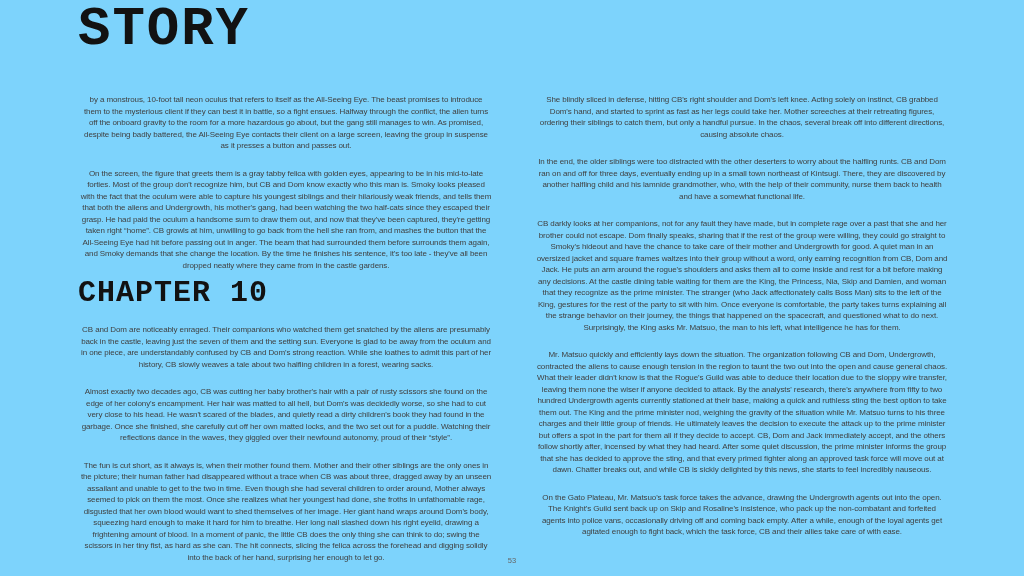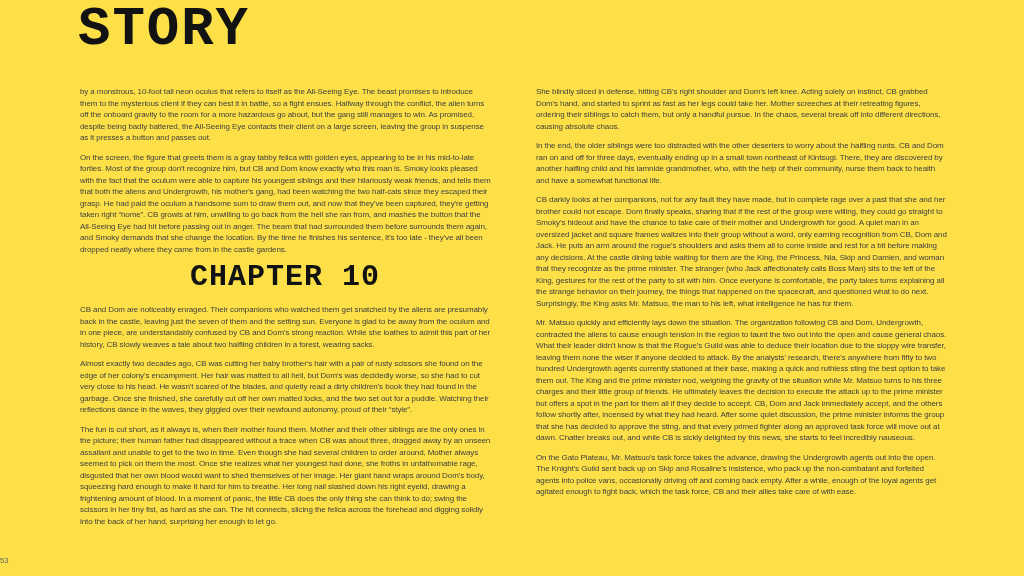--- a/index.html
+++ b/index.html
@@ -4,21 +4,21 @@
 <style>
   html, body {
     margin: 0;
     padding: 0;
     background: #ffffff;
   }
   .page {
     position: relative;
     width: 1024px;
     height: 576px;
-    background: #fde047;
+    background: #7dd3fc;
     overflow: hidden;
     font-family: "Liberation Sans", sans-serif;
     color: #3f3f3f;
   }
   .page-title {
     position: absolute;
     left: 78px;
     top: 2px;
     font-family: "Liberation Mono", monospace;
     font-weight: bold;
@@ -37,44 +37,44 @@
   }
   .col {
     flex: 1 1 0;
     font-size: 8px;
     line-height: 11.5px;
     letter-spacing: -0.1px;
     color: #3f3f3f;
     text-align: left;
   }
   .col p {
-    margin: 8px 0 6px 0;
+    margin: 16px 0 6px 0;
+    text-align: center;
   }
   .chapter-heading {
     font-family: "Liberation Mono", monospace;
     font-weight: bold;
     font-size: 30px;
     line-height: 1;
     letter-spacing: 1px;
     color: #121212;
     margin: 7px 0 12px -2px;
-    text-align: center;
   }
   .chapter-subtitle {
     font-size: 9px;
     font-weight: bold;
     color: #9c2fb0;
     margin: 0 0 6px 0;
   }
   .page-number {
     position: absolute;
     bottom: 11px;
     left: 0;
     width: 100%;
-    text-align: left;
+    text-align: center;
     font-size: 7.5px;
     color: #666666;
   }
 </style>
 </head>
 <body>
 
 <div class="page">
 
   <div class="page-title">STORY</div>

